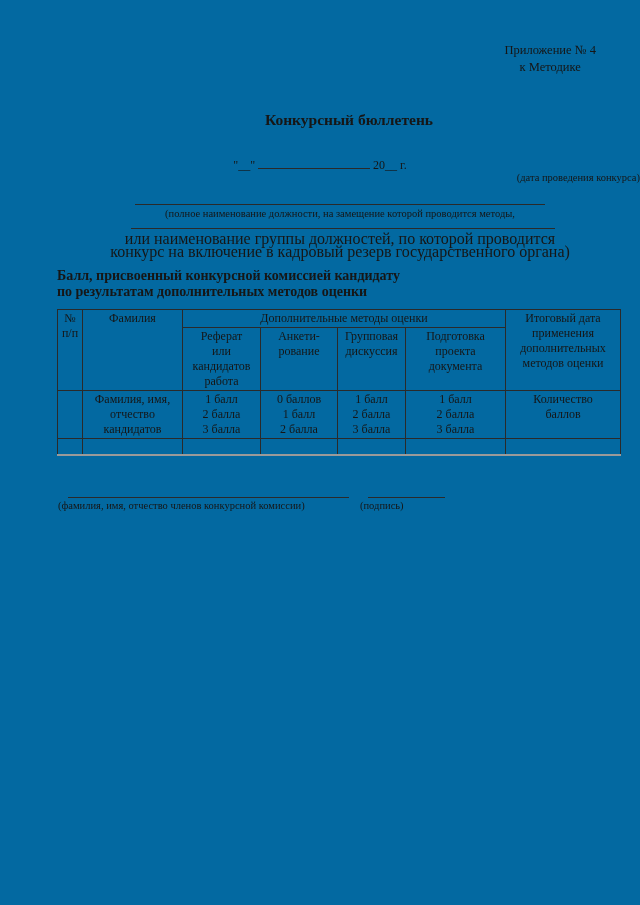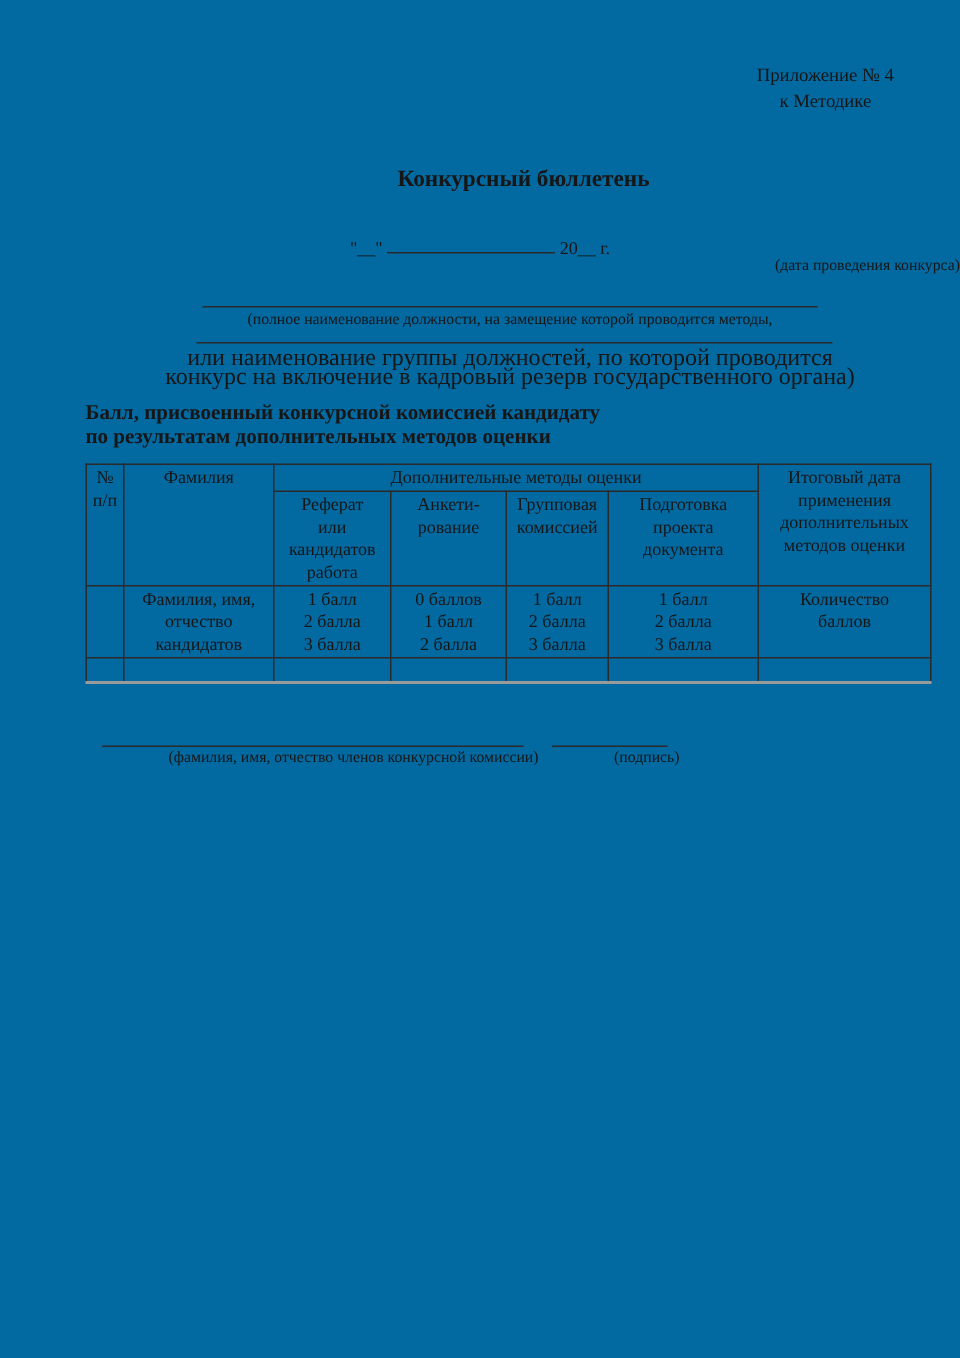--- a/index.html
+++ b/index.html
@@ -57,21 +57,21 @@
     padding:1px 2px; line-height:15px; overflow:hidden;
   }
   .r-group { height:17px; }
   .r-methods { height:61px; }
   .r-data { height:44px; }
   .r-empty { height:16px; }
 
   .sig-line { position:absolute; top:497px; height:0; border-top:1px solid #2a2a2a; }
   .sig-line-names { left:68px; width:281px; }
   .sig-line-sign  { left:368px; width:77px; }
-  .sig-caption { position:absolute; top:500px; text-align:right; font-size:10.5px; line-height:12px; }
+  .sig-caption { position:absolute; top:500px; text-align:left; font-size:10.5px; line-height:12px; }
   .sig-caption-names { left:58px; width:301px; }
   .sig-caption-sign  { left:360px; width:93px; }
 </style>
 </head>
 <body>
 
 <div class="page">
 
   <div class="appendix">
     <div data-bind="appendix.line1">Приложение № 4</div>
@@ -120,21 +120,21 @@
 методов оценки</td>
       </tr>
       <tr class="r-methods">
         <td data-bind="table.header.method1">Реферат
 или
 кандидатов
 работа</td>
         <td data-bind="table.header.method2">Анкети-
 рование</td>
         <td data-bind="table.header.method3">Групповая
-комиссией</td>
+дискуссия</td>
         <td data-bind="table.header.method4">Подготовка
 проекта
 документа</td>
       </tr>
       <tr class="r-data">
         <td></td>
         <td data-bind="table.row.grade">Фамилия, имя,
 отчество
 кандидатов</td>
         <td data-bind="table.row.method1">1 балл

